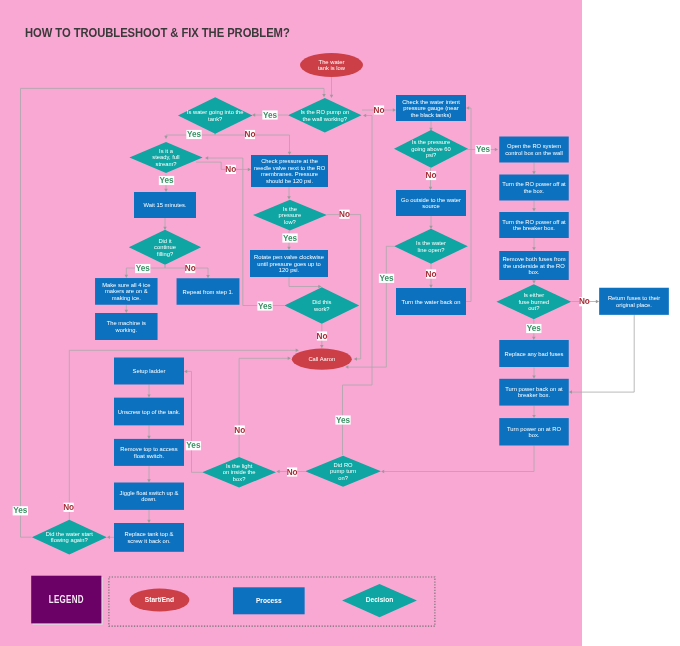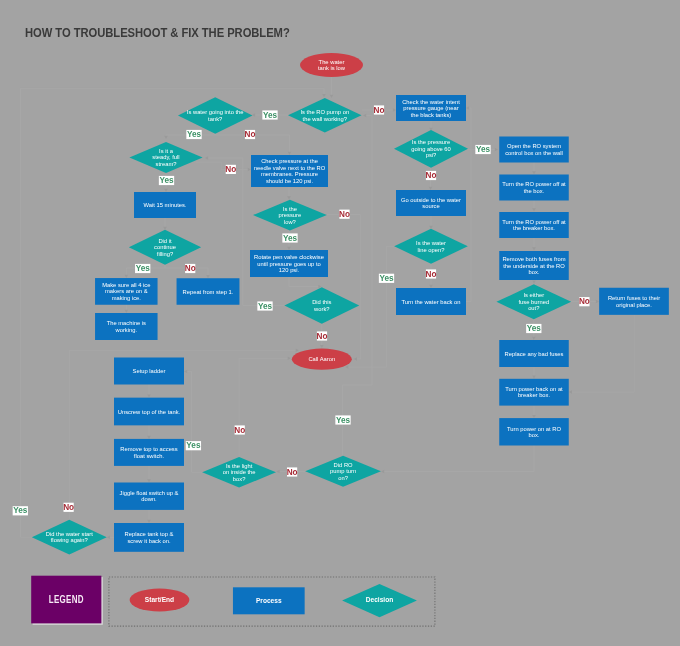--- a/index.html
+++ b/index.html
@@ -1,18 +1,18 @@
 <!DOCTYPE html>
 <html><head>
 <meta charset="utf-8">
 <title>Flowchart</title>
 <style>
   html,body{margin:0;padding:0;background:#ffffff;}
   body{width:680px;height:646px;font-family:"Liberation Sans",sans-serif;overflow:hidden;}
-  #page{position:relative;width:680px;height:646px;background:#a3a3a3;}
+  #page{position:relative;width:582px;height:646px;background:#f9a8d4;}
   #chart-title{position:absolute;left:25px;top:25.5px;font-size:12.4px;font-weight:bold;
     letter-spacing:-0.05px;color:#3a3a3a;white-space:nowrap;
     transform:scaleX(0.905);transform-origin:0 0;}
   svg#flow{position:absolute;left:0;top:0;display:block;}
   .nodetext{fill:#ffffff;text-anchor:middle;dominant-baseline:central;}
   .edgelabel{font-size:8.2px;font-weight:bold;text-anchor:middle;dominant-baseline:central;}
   .legendlabel{font-size:6.6px;font-weight:bold;fill:#ffffff;text-anchor:middle;dominant-baseline:middle;}
   .legendbig{font-size:10.1px;font-weight:bold;fill:#f7e9f5;letter-spacing:0.4px;text-anchor:middle;dominant-baseline:middle;}
 </style>
 </head>

